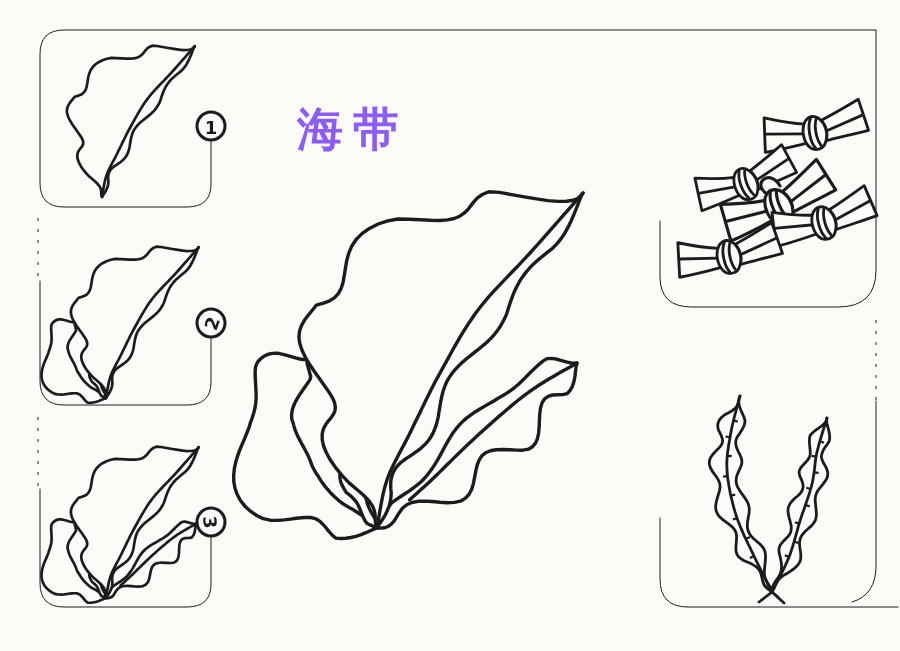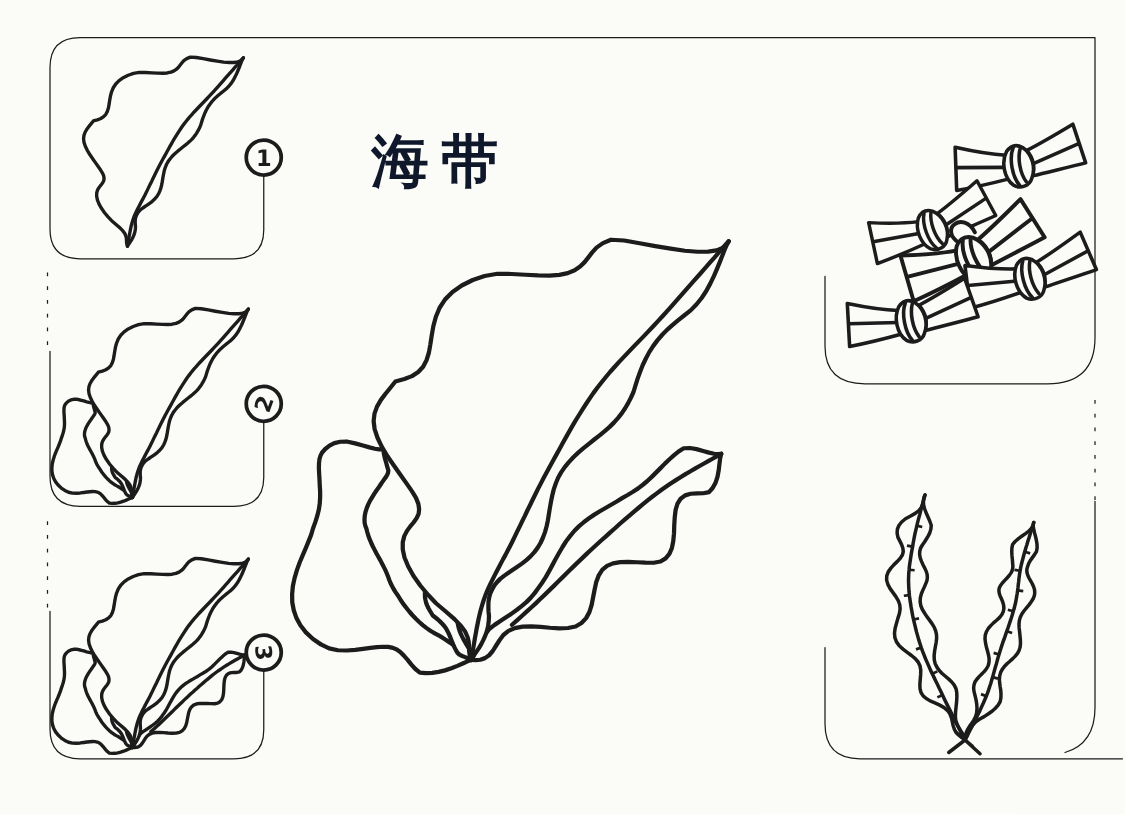--- a/index.html
+++ b/index.html
@@ -17,21 +17,21 @@
     position:absolute;left:268px;top:100px;width:160px;
     text-align:center;line-height:1;
   }
   .pinyin{
     font-size:21px;color:#242424;
     letter-spacing:2px;word-spacing:16px;
     font-family:"DejaVu Sans","Liberation Sans",sans-serif;
   }
   .hanzi{
     margin-top:6px;
-    font-size:46px;color:#0f172a;
+    font-size:46px;color:#8b5cf6;
     letter-spacing:10px;text-indent:10px;
     font-family:"DejaVu Serif","Liberation Serif",serif;
     font-weight:bold;
   }
 </style>
 </head>
 <body>
 
 <div class="page">
 

